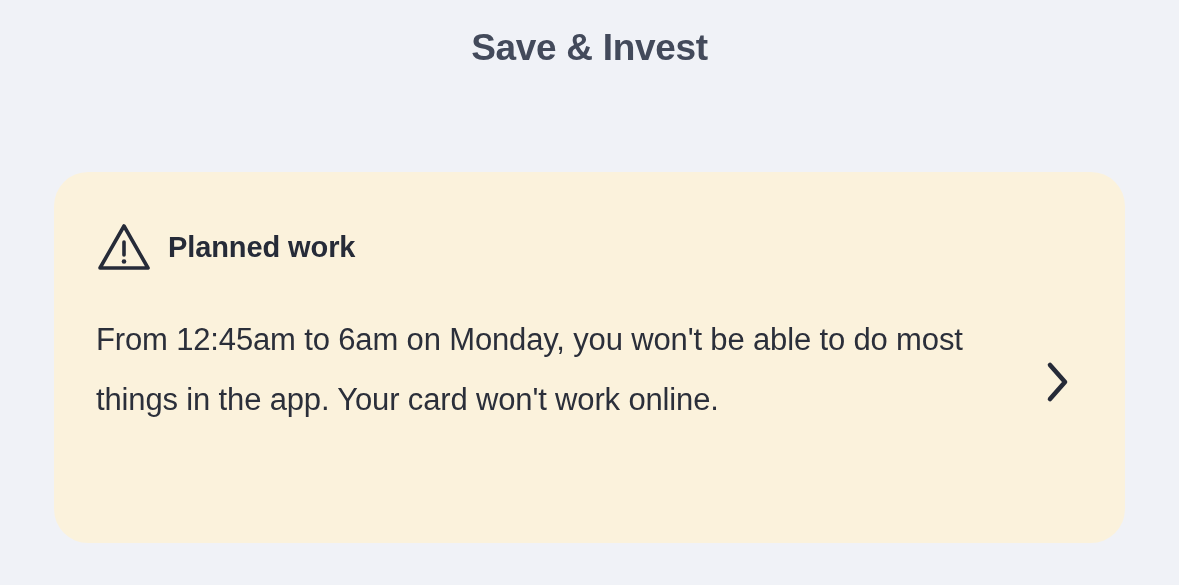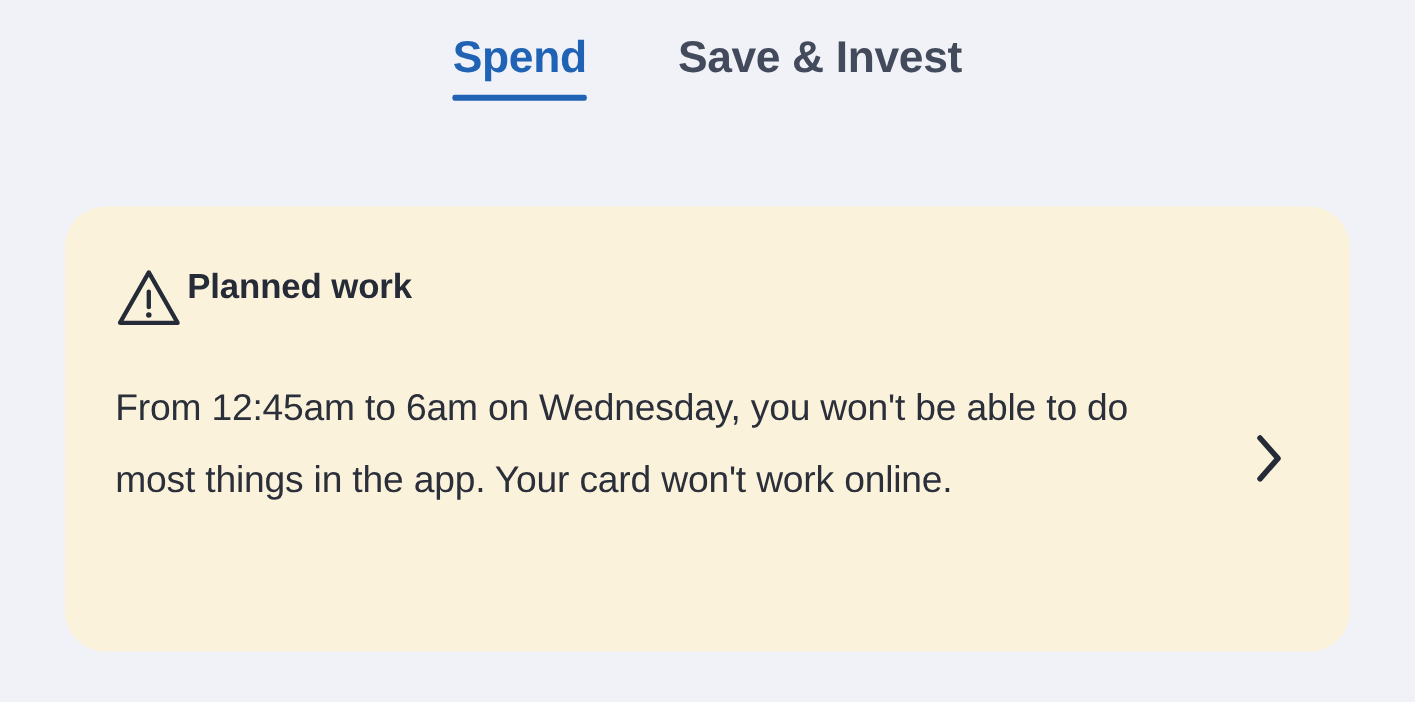--- a/index.html
+++ b/index.html
@@ -81,21 +81,22 @@
   }
 
   .notice-main {
     flex: 1 1 auto;
     min-width: 0;
     padding-right: 14px;
   }
 
   .notice-head {
     display: flex;
-    gap: 4px;
+    align-items: center;
+    gap: 16px;
     height: 50px;
   }
 
   .warning-icon {
     width: 56px;
     height: 52px;
     flex: 0 0 auto;
     display: block;
   }
 
@@ -131,43 +132,39 @@
     height: 44px;
     display: block;
   }
 </style>
 </head>
 <body>
 
 <div class="screen">
 
   <div class="tabbar">
-    <div class="tab active">
-      <span>Spend</span>
-      <span class="tab-underline"></span>
-    </div>
     <div class="tab inactive">
       <span>Save &amp; Invest</span>
     </div>
   </div>
 
   <div class="notice-card">
 
     <div class="notice-main">
 
       <div class="notice-head">
         <svg class="warning-icon" viewBox="0 0 56 52" fill="none">
           <path d="M28 5 L52 47 H4 Z" stroke="#262b38" stroke-width="3.6" stroke-linejoin="round" stroke-linecap="round" fill="none"></path>
           <line x1="28" y1="21" x2="28" y2="34" stroke="#262b38" stroke-width="3.6" stroke-linecap="round"></line>
           <circle cx="28" cy="40.5" r="2.3" fill="#262b38"></circle>
         </svg>
         <div class="notice-title">Planned work</div>
       </div>
 
-      <div class="notice-body">From 12:45am to 6am on Wednesday, you won't be able to do most things in the app. Your card won't work online.</div>
+      <div class="notice-body">From 12:45am to 6am on Monday, you won't be able to do most things in the app. Your card won't work online.</div>
     </div>
 
     <div class="chevron-wrap">
       <svg class="chevron-icon" viewBox="0 0 30 44" fill="none">
         <path d="M8 5 L23 22 L8 39" stroke="#262b38" stroke-width="4.6" stroke-linecap="round" stroke-linejoin="round" fill="none"></path>
       </svg>
     </div>
 
   </div>
 

